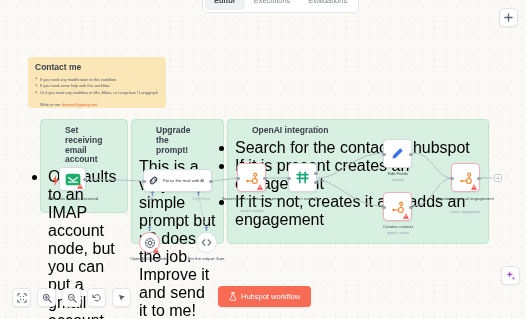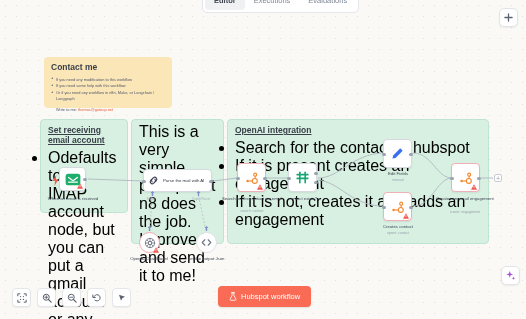--- a/index.html
+++ b/index.html
@@ -53,34 +53,34 @@
     font-size:3.9px; color:#52596a; line-height:1.45;
     padding-left:5px; position:relative; margin-bottom:1px;
   }
   .note li:before {
     content:"•"; position:absolute; left:0.5px; top:-0.5px; font-size:4.5px; color:#52596a;
   }
   .note .write { font-size:3.9px; color:#52596a; margin-top:6px; padding-left:5px;}
   .note .write a { color:#e8603c; text-decoration:none; }
 
   #note-contact {
-    left:44px; top:57px; width:128px; height:51px;
+    left:28px; top:57px; width:138px; height:51px;
     background:#fbe6b8;
   }
   .greenzone {
     position:absolute;
     background:#d8f0e2;
     border:1px solid #bfe4d0;
     border-radius:4px;
   }
   #zone-a { left:40px; top:119px; width:88px; height:94px; }
   #zone-b { left:131px; top:119px; width:93px; height:125px; }
   #zone-c { left:227px; top:119px; width:262px; height:125px; }
 
-  .zone-title { font-size:8.5px; font-weight:bold; color:#3a4049; line-height:1.15; padding:6px 7px 0;text-decoration:underline; }
+  .zone-title { font-size:8.5px; font-weight:bold; color:#3a4049; line-height:1.15; padding:6px 24px 0; }
   .zone-body { padding:3px 7px 0; }
 
   
   .node {
     position:absolute;
     background:#fff;
     border:1px solid #d6dae0;
     border-radius:4px;
     box-shadow:0 1px 2px rgba(0,0,0,.07);
     display:flex; align-items:center; justify-content:center;
@@ -185,20 +185,21 @@
   <div class="greenzone" id="zone-a">
     <div class="zone-title">Set receiving email account</div>
     <div class="zone-body">
       <ul>
           <li>Odefaults to an IMAP account node, but you can put a gmail account or any email trigger</li>
         </ul>
     </div>
   </div>
 
   <div class="greenzone" id="zone-b">
+    <div class="zone-title">Upgrade the prompt!</div>
     <div class="zone-body">
       <p class="plain">This is a very simple prompt but n8 does the job. Improve it and send it to me!</p>
     </div>
   </div>
 
   <div class="greenzone" id="zone-c">
     <div class="zone-title">OpenAI integration</div>
     <div class="zone-body">
       <ul>
         <li>Search for the contact in hubspot</li>

